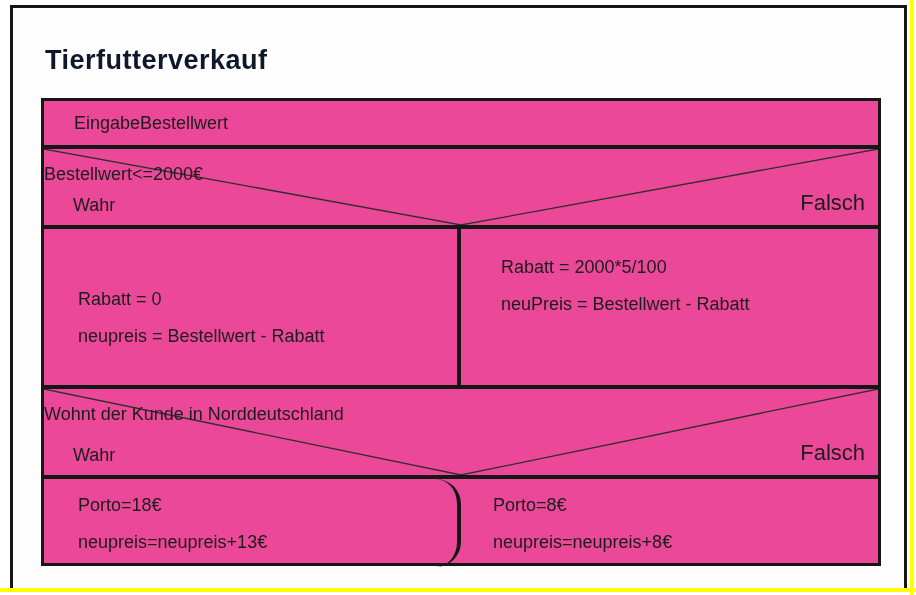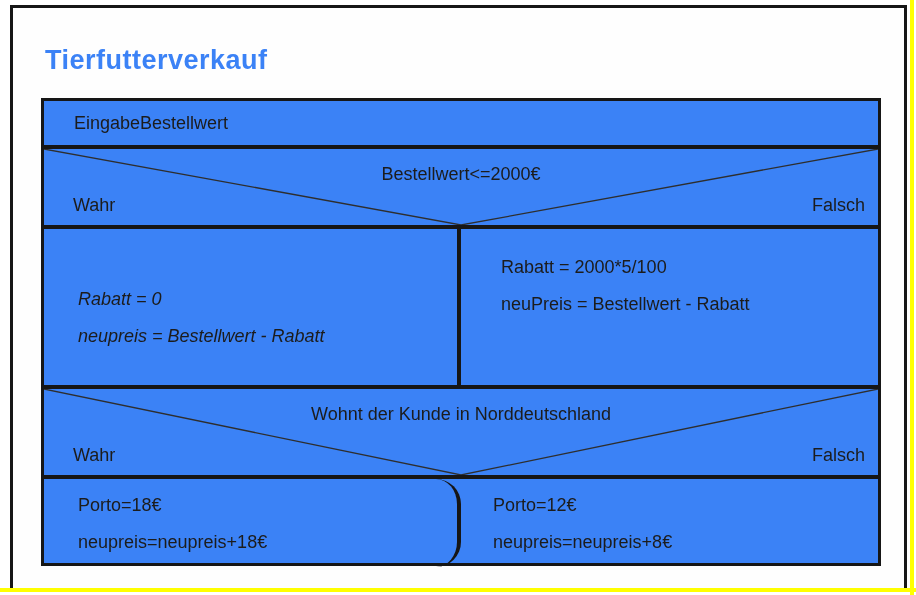--- a/index.html
+++ b/index.html
@@ -5,47 +5,47 @@
   * { margin:0; padding:0; box-sizing:border-box; }
   html,body { width:916px; height:595px; background:#ffffff; overflow:hidden;
               font-family:"Liberation Sans", sans-serif; color:#1c1c1c; }
   .canvas { position:relative; width:916px; height:595px; background:#ffffff; }
 
   
   .outer-frame { position:absolute; left:10px; top:5px; width:897px; height:583px;
                  border:3px solid #161616; border-bottom:none; background:#fefefe; }
 
   .page-title { position:absolute; left:32px; top:37px; font-size:27px; font-weight:bold;
-                letter-spacing:0.5px; color:#3b82f6; }
+                letter-spacing:0.5px; color:#0f172a; }
 
   
   .structogram { position:absolute; left:28px; top:90px; width:840px; height:468px;
-                 border:3px solid #161616; background:#3b82f6; }
+                 border:3px solid #161616; background:#ec4899; }
   .srow { position:relative; width:100%; border-bottom:4px solid #161616; }
   .srow:last-child { border-bottom:none; }
   .row-input    { height:48px; }
   .row-dec1     { height:80px; }
   .row-branch1  { height:160px; }
   .row-dec2     { height:90px; }
   .row-branch2  { height:88px; }
 
   .input-label { display:block; padding-left:30px; line-height:44px; font-size:18px; }
 
   .decision-svg { position:absolute; left:0; top:0; width:100%; height:100%; }
   .decision-svg line { stroke:#2e2e2e; stroke-width:1.3; }
-  .condition { position:absolute; left:0; top:15px; width:100%; text-align:center;
+  .condition { position:absolute; left:0; top:15px; width:100%; 
                font-size:18px; }
   .label-true  { position:absolute; left:29px;  bottom:9px;  font-size:18px; }
-  .label-false { position:absolute; right:13px; bottom:9px;  font-size:18px; }
+  .label-false { position:absolute; right:13px; bottom:9px;  font-size:22px; }
 
   .branch-row { display:flex; }
   .branch { flex:1 1 50%; font-size:18px; }
   .branch p { line-height:37px; white-space:nowrap; }
   .branch-left { border-right:4px solid #161616; }
-  .row-branch1 .branch-left  { padding:52px 12px 0 34px;font-style:italic; }
+  .row-branch1 .branch-left  { padding:52px 12px 0 34px; }
   .row-branch1 .branch-right { padding:20px 0 0 40px; }
   .row-branch2 .branch-left  { padding:8px 0 16px 34px;border-radius:25px; }
   .row-branch2 .branch-right { padding:8px 0 0 32px; }
 
   
   .edge-yellow-right  { position:absolute; left:910px; top:0; width:4px; height:595px; }
   .edge-yellow-bottom { position:absolute; left:0; top:588px; width:916px; height:4px; }
 </style>
 </head>
 <body>
@@ -89,24 +89,24 @@
           <line x1="100%" y1="0" x2="50%" y2="100%"></line>
         </svg>
         <div class="condition">Wohnt der Kunde in Norddeutschland</div>
         <div class="label-true">Wahr</div>
         <div class="label-false">Falsch</div>
       </div>
 
       <div class="srow row-branch2 branch-row">
         <div class="branch branch-left">
           <p>Porto=18€</p>
-          <p>neupreis=neupreis+18€</p>
+          <p>neupreis=neupreis+13€</p>
         </div>
         <div class="branch branch-right">
-          <p>Porto=12€</p>
+          <p>Porto=8€</p>
           <p>neupreis=neupreis+8€</p>
         </div>
       </div>
 
     </div>
   </div>
 
   <div class="edge-yellow-right" style="background: rgb(255, 255, 0);"></div>
   <div class="edge-yellow-bottom" style="background: rgb(255, 255, 0);"></div>
 

